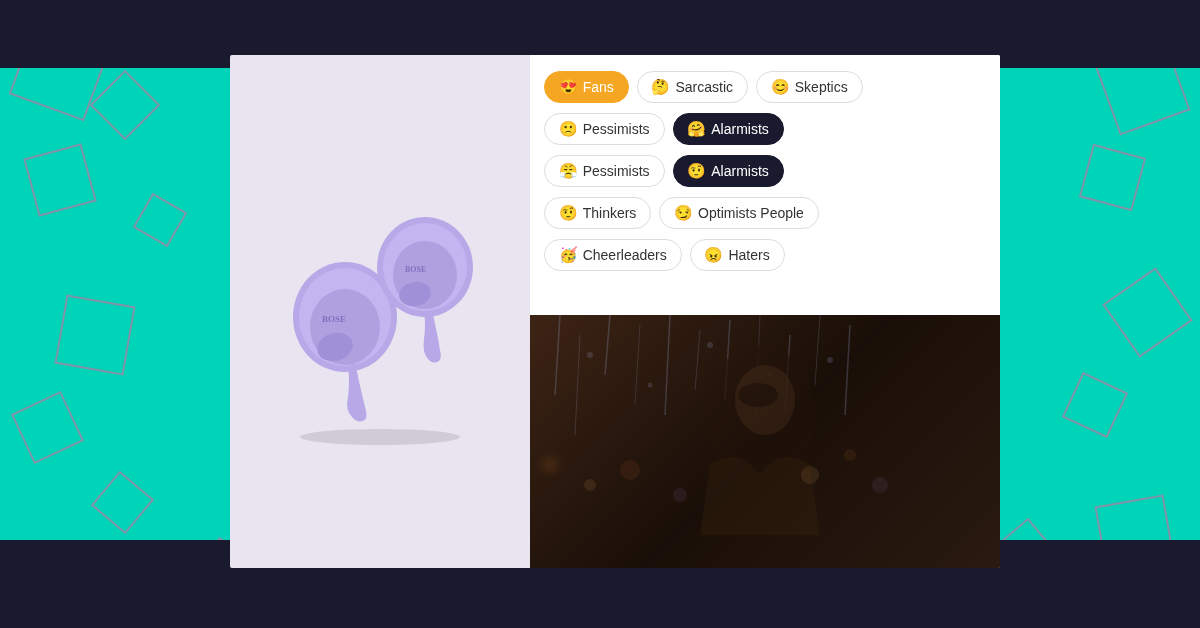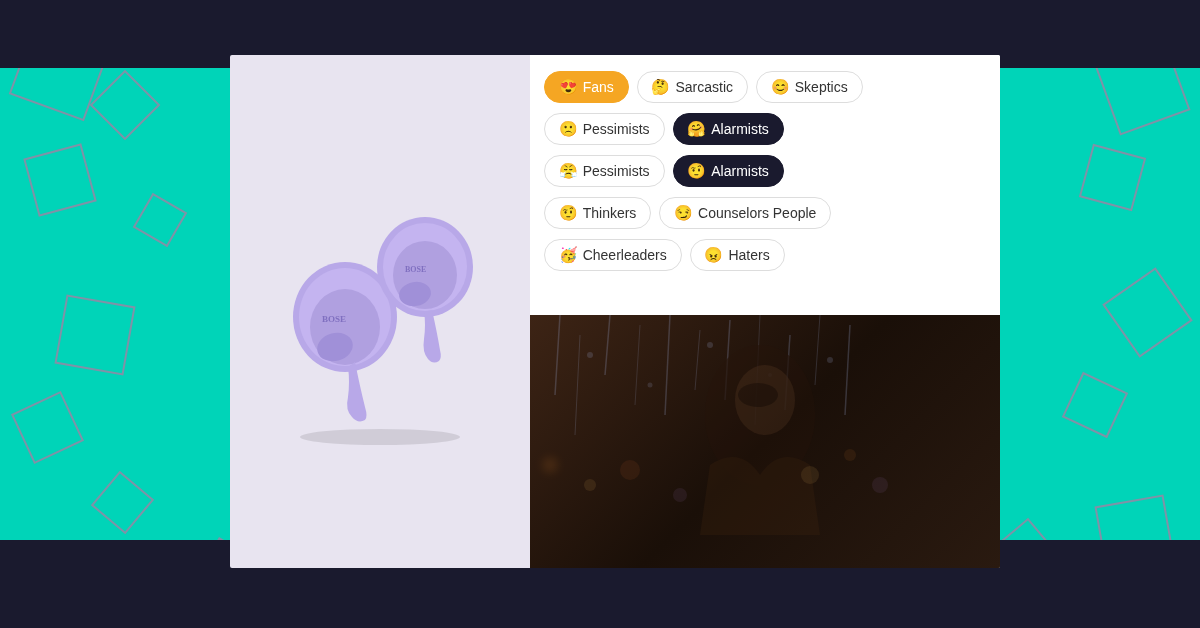--- a/index.html
+++ b/index.html
@@ -266,21 +266,21 @@
         </div>
       </div>
 
       <div class="tags-row">
         <div class="tag">
           <span class="emoji">🤨</span>
           <span>Thinkers</span>
         </div>
         <div class="tag">
           <span class="emoji">😏</span>
-          <span>Counselors People</span>
+          <span>Optimists People</span>
         </div>
       </div>
 
       <div class="tags-row">
         <div class="tag">
           <span class="emoji">🥳</span>
           <span>Cheerleaders</span>
         </div>
         <div class="tag">
           <span class="emoji">😠</span>

